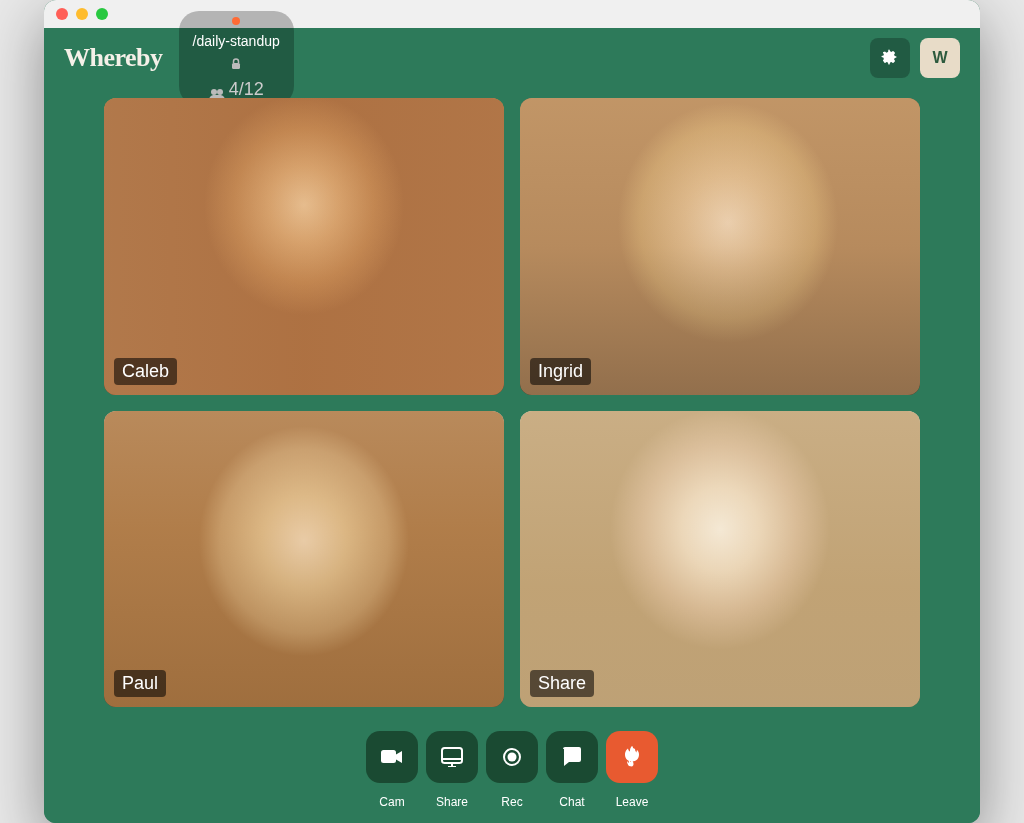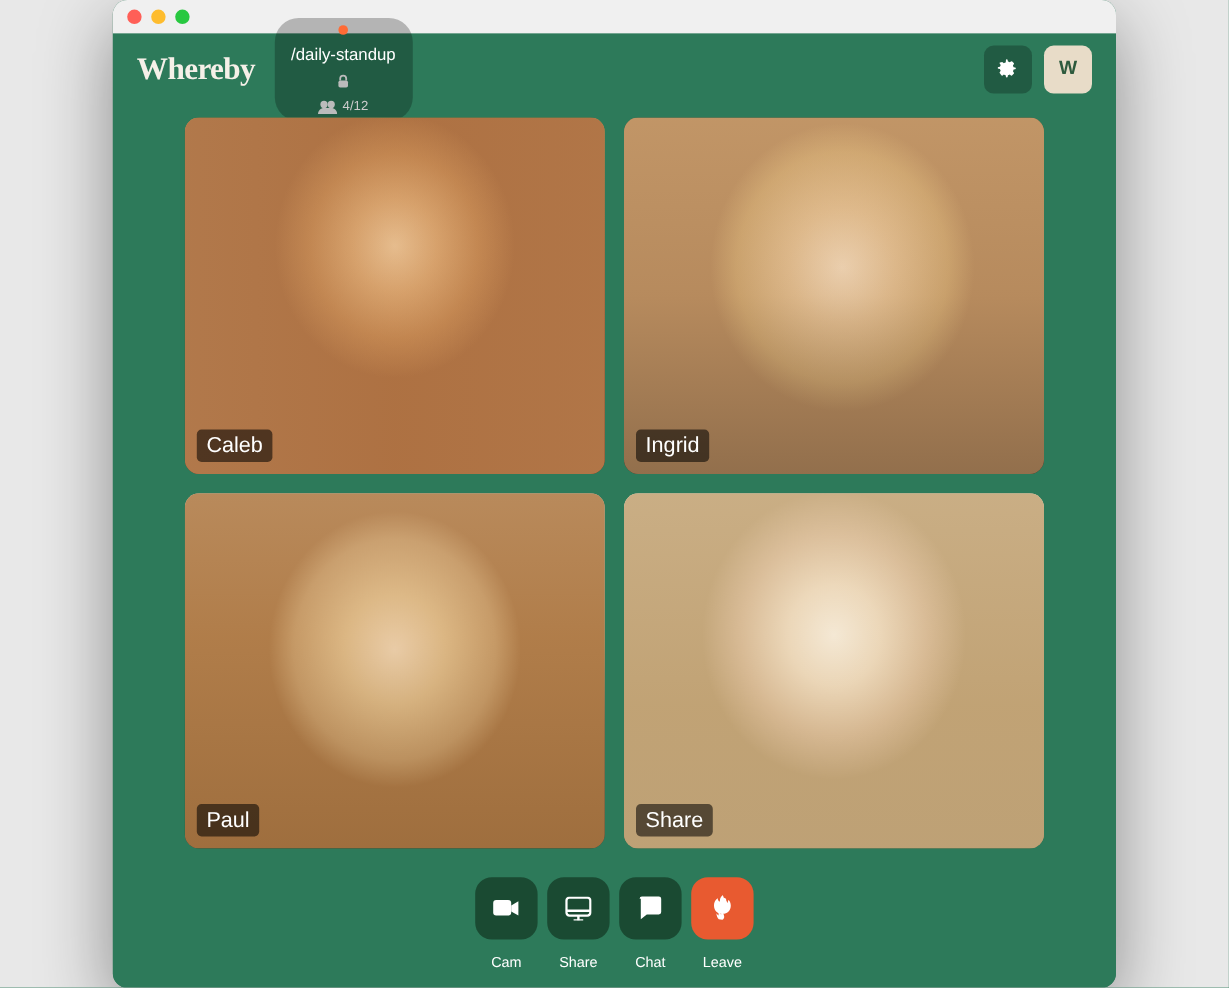--- a/index.html
+++ b/index.html
@@ -7,21 +7,21 @@
     body {
       background: #e8e8e8;
       display: flex;
       justify-content: center;
       align-items: center;
       min-height: 100vh;
       font-family: -apple-system, BlinkMacSystemFont, 'Segoe UI', sans-serif;
     }
 
     .window {
-      width: 836px;
+      width: 936px;
       height: 823px;
       background: #2d7a5a;
       border-radius: 12px;
       box-shadow: 0 20px 60px rgba(0,0,0,0.4);
       overflow: hidden;
       display: flex;
       flex-direction: column;
       position: relative;
     }
 
@@ -98,21 +98,21 @@
       font-weight: 500;
     }
 
     .room-lock {
       color: #ccc;
       font-size: 13px;
     }
 
     .room-count {
       color: #ccc;
-      font-size: 11px;
+      font-size: 18px;
       display: flex;
       align-items: flex-end;
       gap: 4px;
     }
 
     .header-right {
       display: flex;
       align-items: center;
       gap: 10px;
     }
@@ -363,20 +363,29 @@
           <svg width="22" height="20" viewBox="0 0 22 20" fill="white">
             <rect x="1" y="1" width="20" height="15" rx="2.5" fill="none" stroke="white" stroke-width="2"></rect>
             <line x1="1" y1="12" x2="21" y2="12" stroke="white" stroke-width="2"></line>
             <line x1="11" y1="16" x2="11" y2="20" stroke="white" stroke-width="2"></line>
             <line x1="7" y1="20" x2="15" y2="20" stroke="white" stroke-width="2"></line>
           </svg>
         </div>
         <span class="tool-btn-label">Share</span>
       </button>
 
+      <button class="tool-btn">
+        <div class="tool-btn-icon">
+          <svg width="22" height="22" viewBox="0 0 22 22" fill="white">
+            <circle cx="11" cy="11" r="8" fill="none" stroke="white" stroke-width="2"></circle>
+            <circle cx="11" cy="11" r="4.5"></circle>
+          </svg>
+        </div>
+        <span class="tool-btn-label">Rec</span>
+      </button>
 
       <button class="tool-btn">
         <div class="tool-btn-icon">
           <svg width="22" height="22" viewBox="0 0 22 22" fill="white">
             <path d="M2 3a2 2 0 012-2h14a2 2 0 012 2v11a2 2 0 01-2 2H8l-5 4V3z"></path>
           </svg>
         </div>
         <span class="tool-btn-label">Chat</span>
       </button>
 

